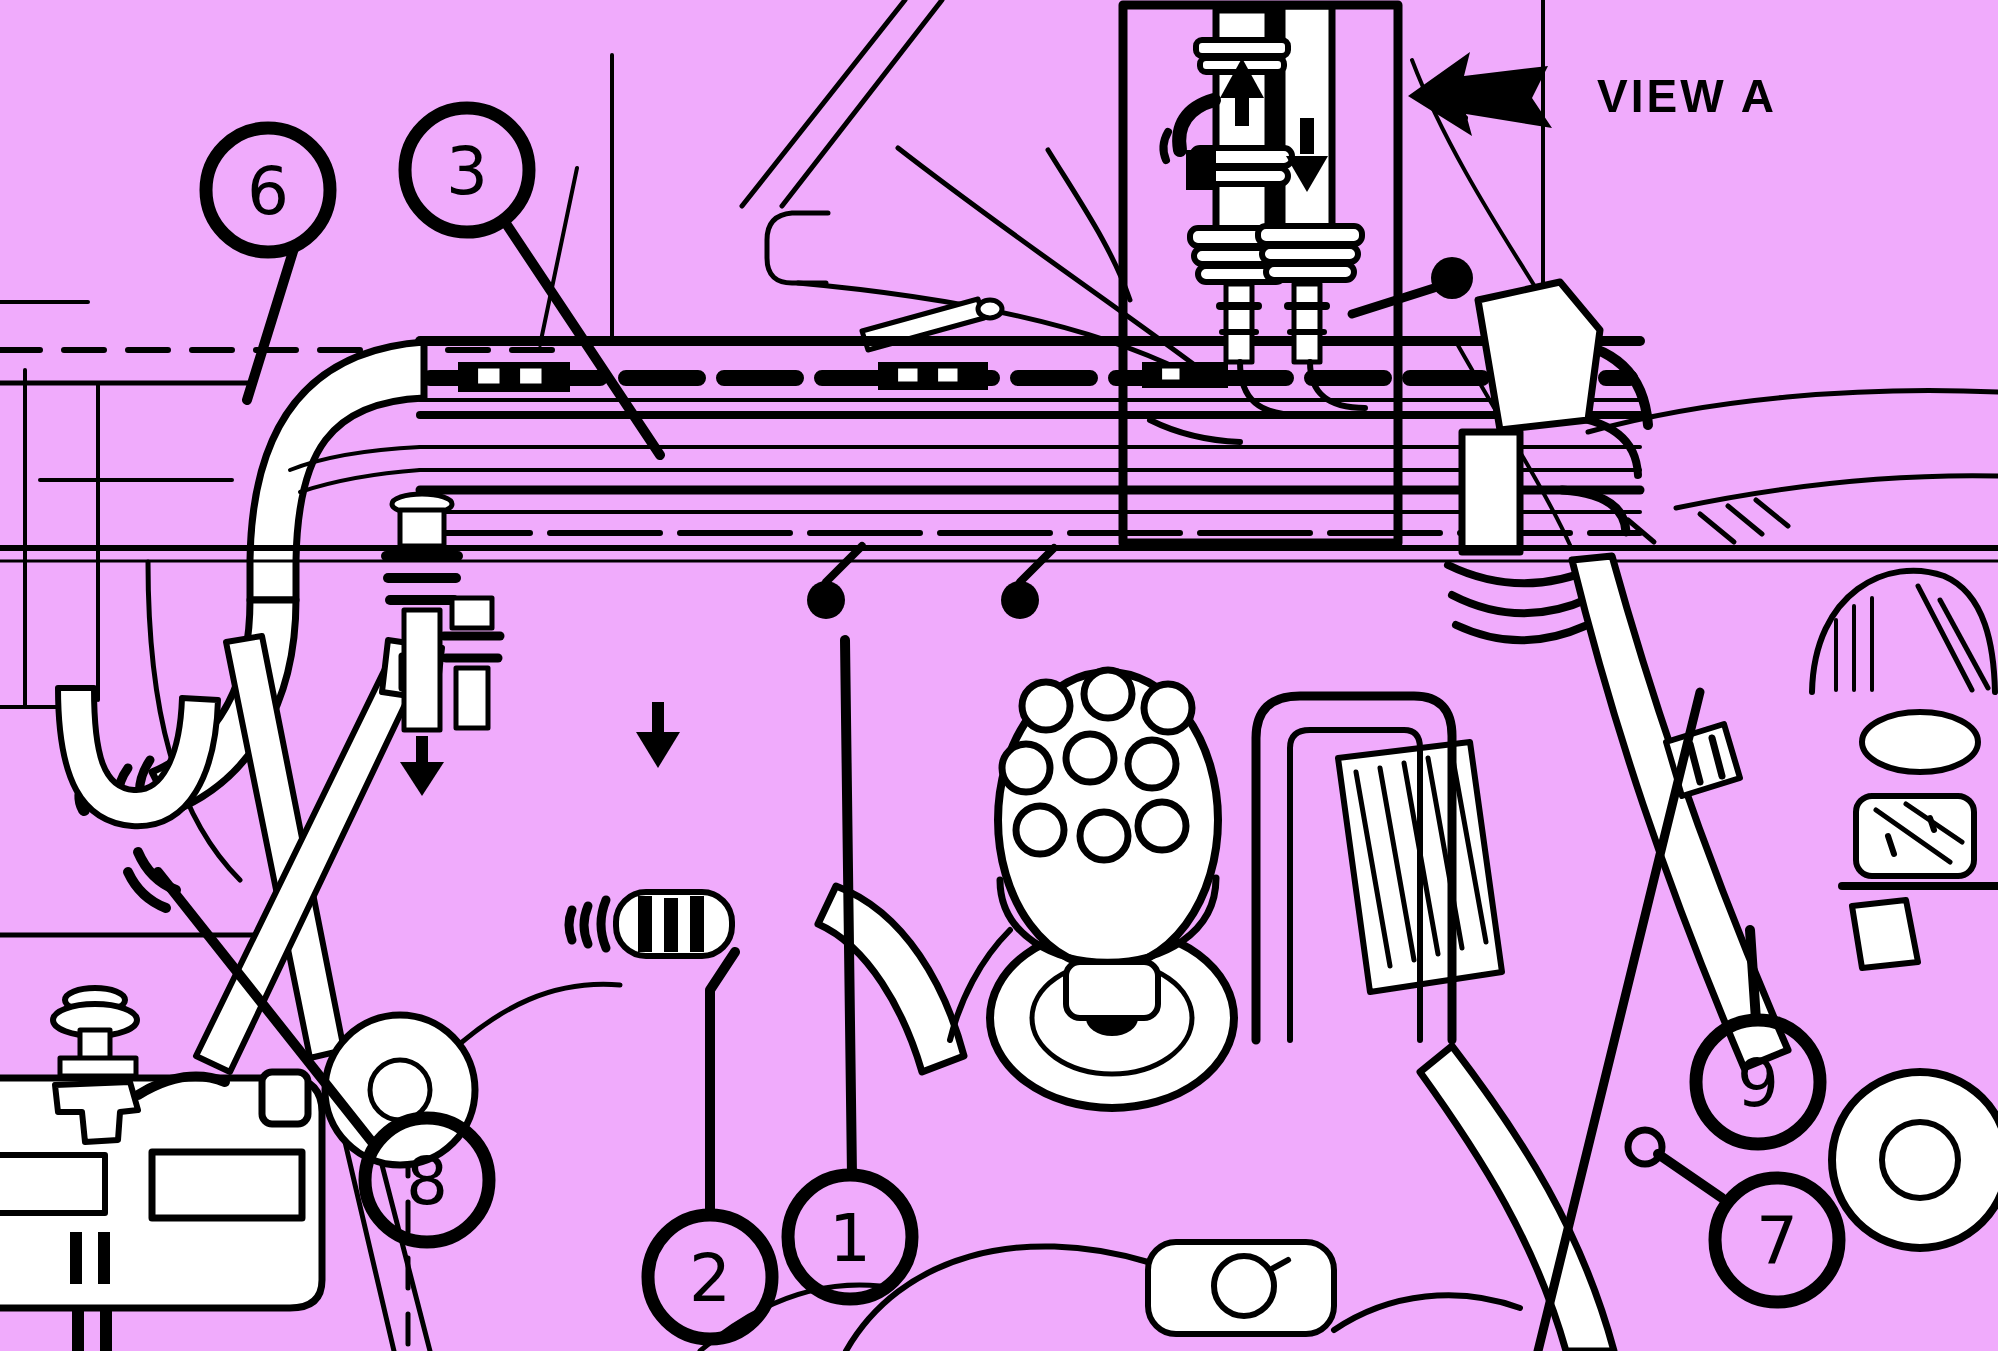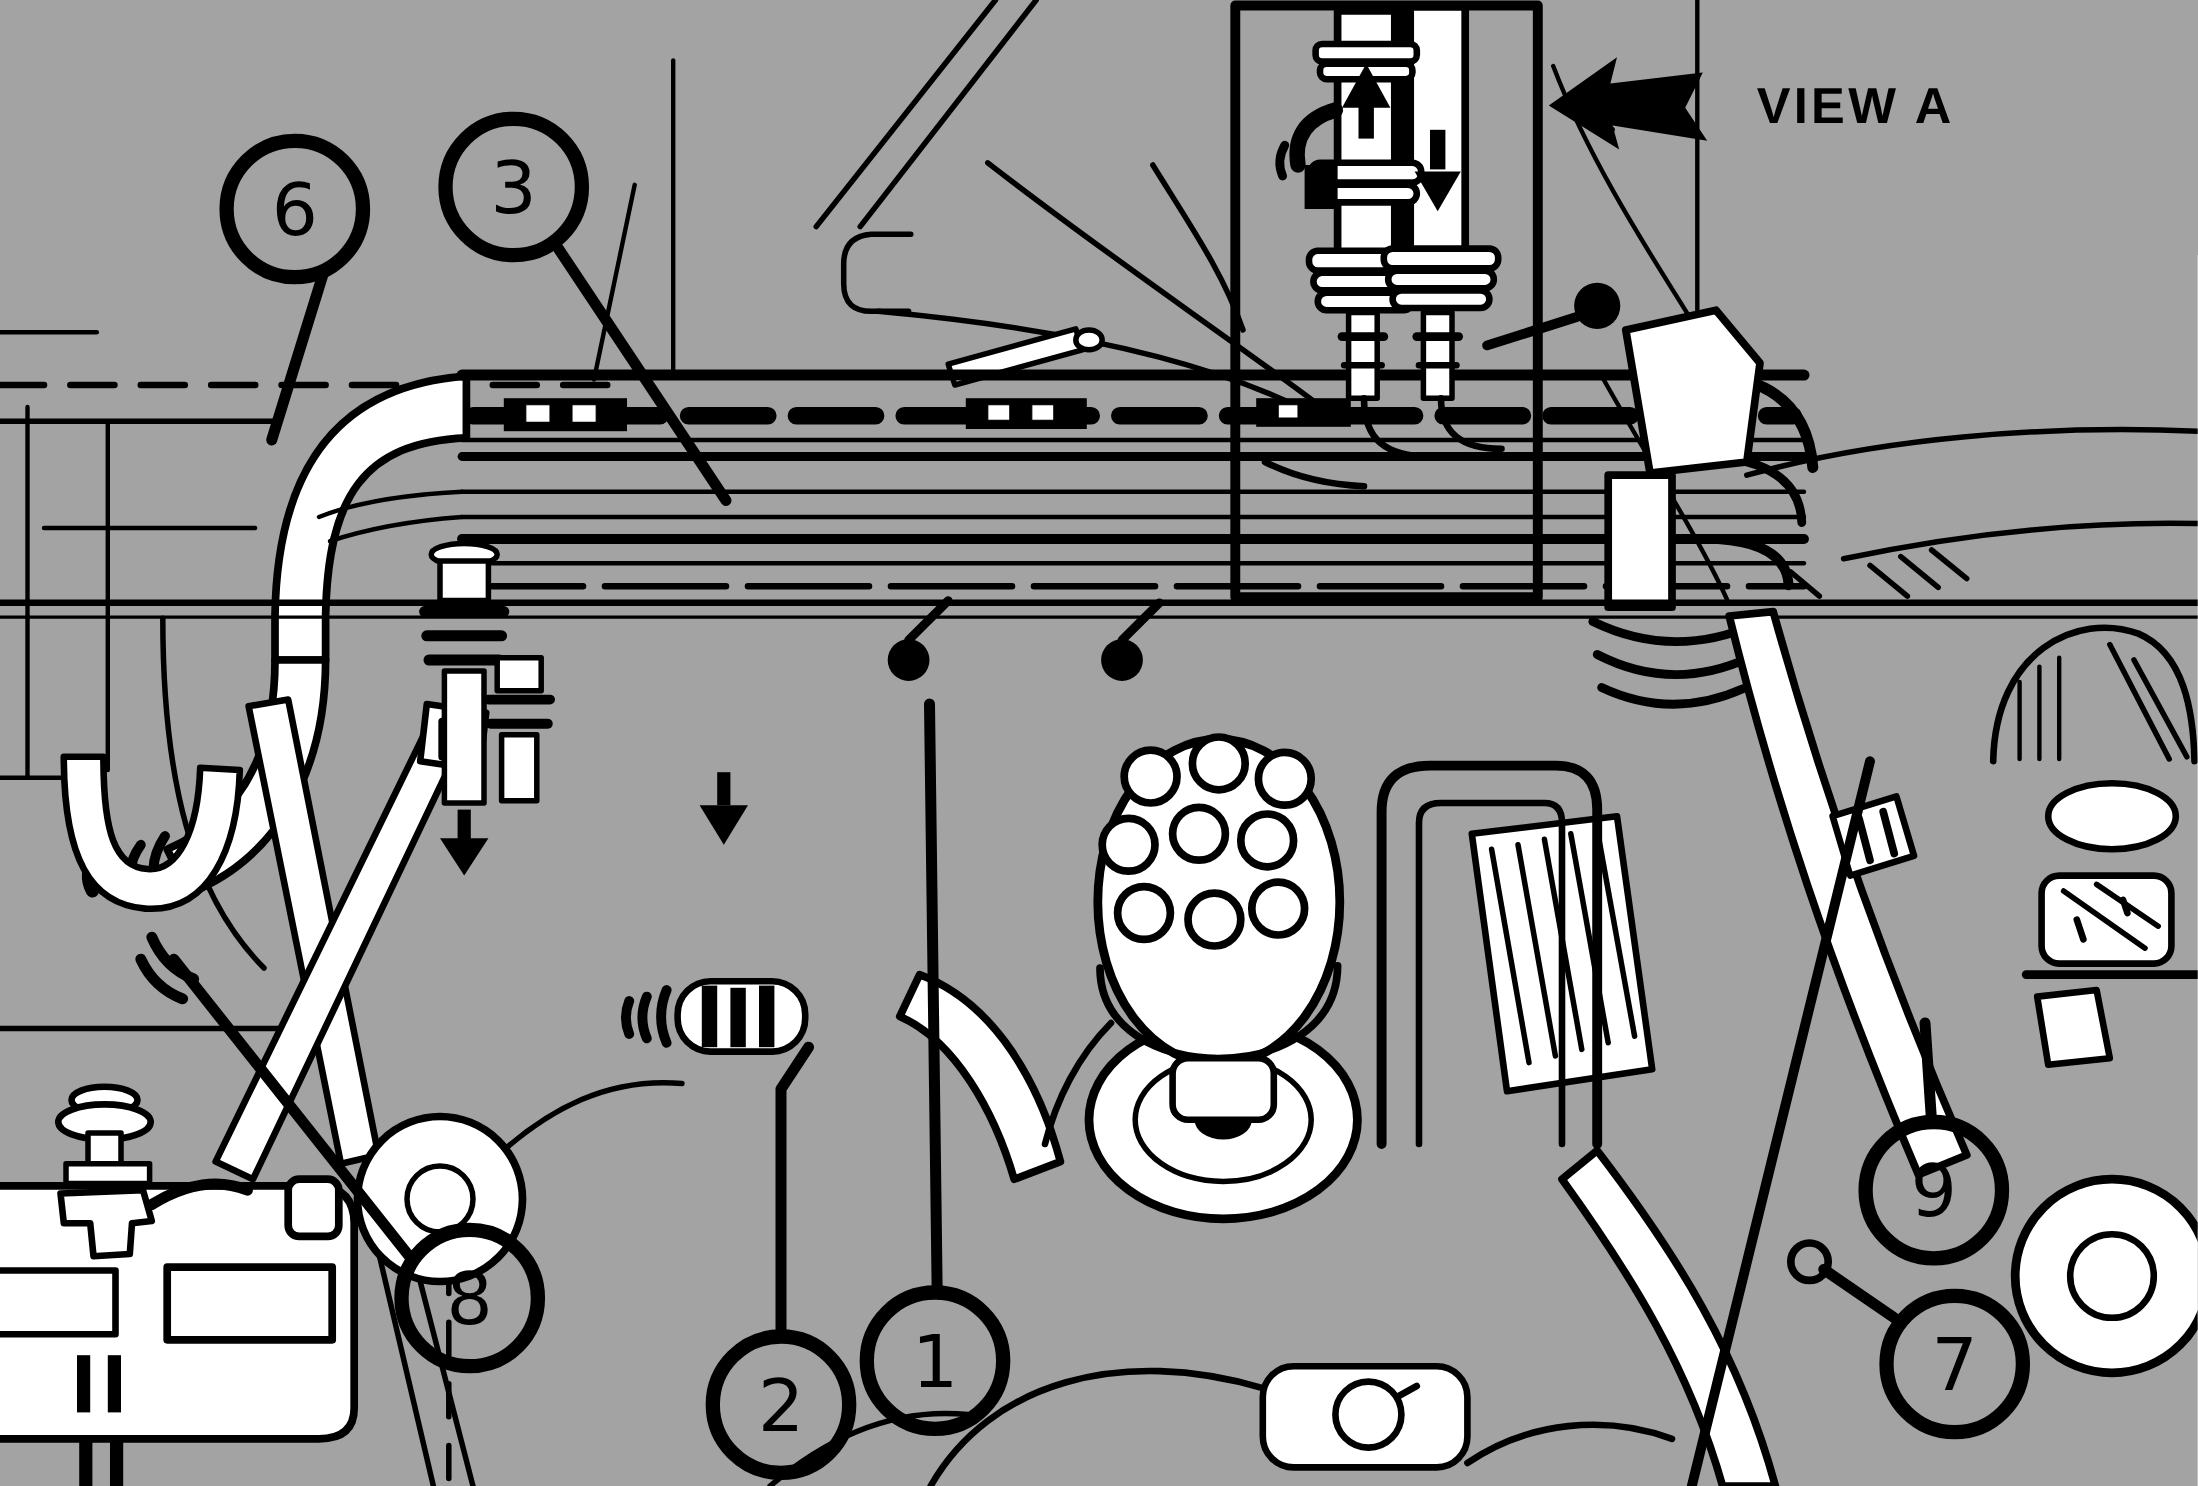--- a/index.html
+++ b/index.html
@@ -1,16 +1,16 @@
 <!DOCTYPE html>
 <html><head>
 <meta charset="utf-8">
 <style>
   html,body{margin:0;padding:0;background:#fff;}
-  .stage{position:relative;width:1998px;height:1351px;background:#a3a3a3;overflow:hidden;
+  .stage{position:relative;width:1998px;height:1351px;background:#f0abfc;overflow:hidden;
          font-family:"Liberation Sans",sans-serif;}
   svg{position:absolute;left:0;top:0;}
   svg *{stroke-linecap:round;stroke-linejoin:round;}
   .k path,.k line,.k circle,.k rect,.k ellipse,.k polyline,.k polygon{fill:none;stroke:#000;}
   .w{fill:#ffffff !important;}
   .b{fill:#000000 !important;stroke:none !important;}
   .view-label{font-family:"Liberation Sans",sans-serif;font-weight:bold;font-size:46px;
               letter-spacing:3px;fill:#000;stroke:none;}
   .callout-num{font-family:"DejaVu Sans",sans-serif;font-size:66px;fill:#000;stroke:none;}
 </style>

